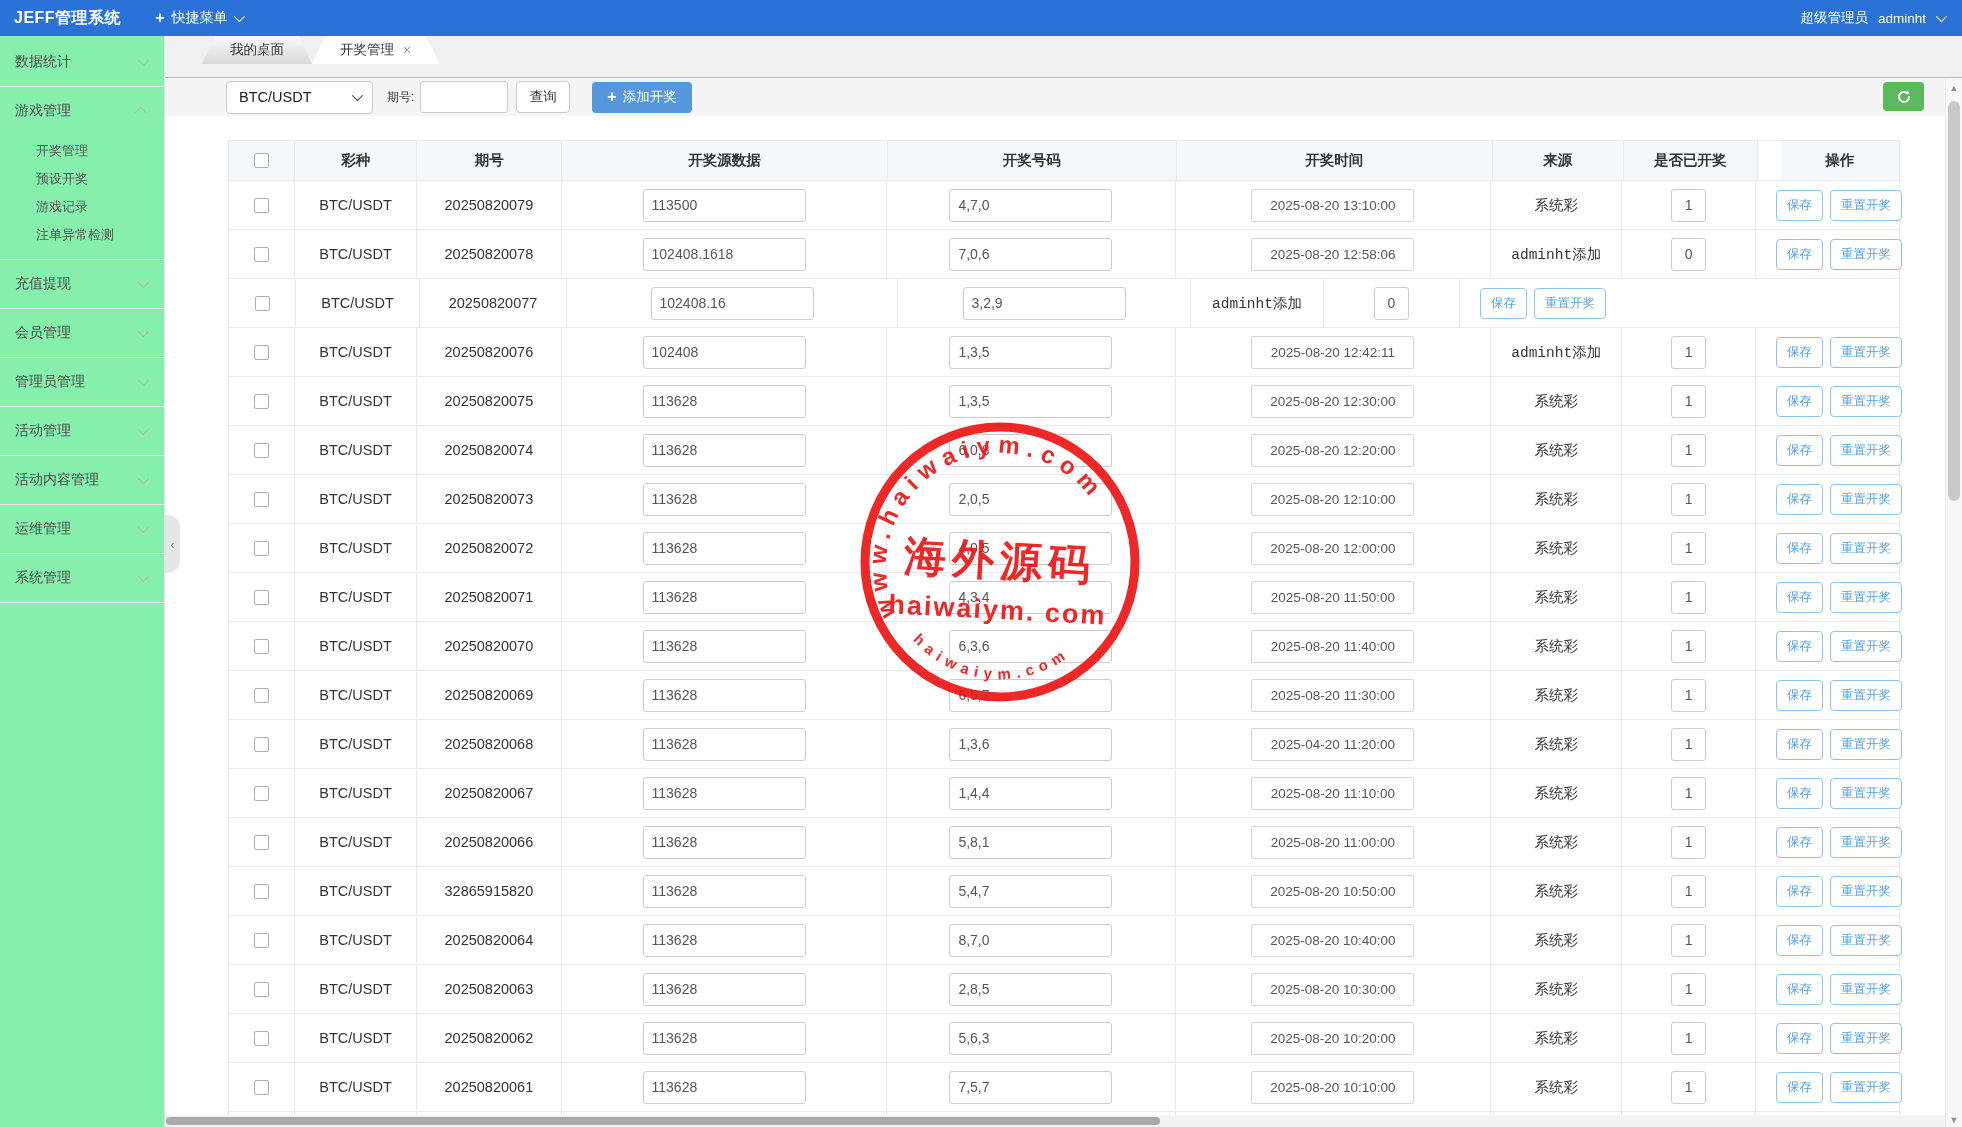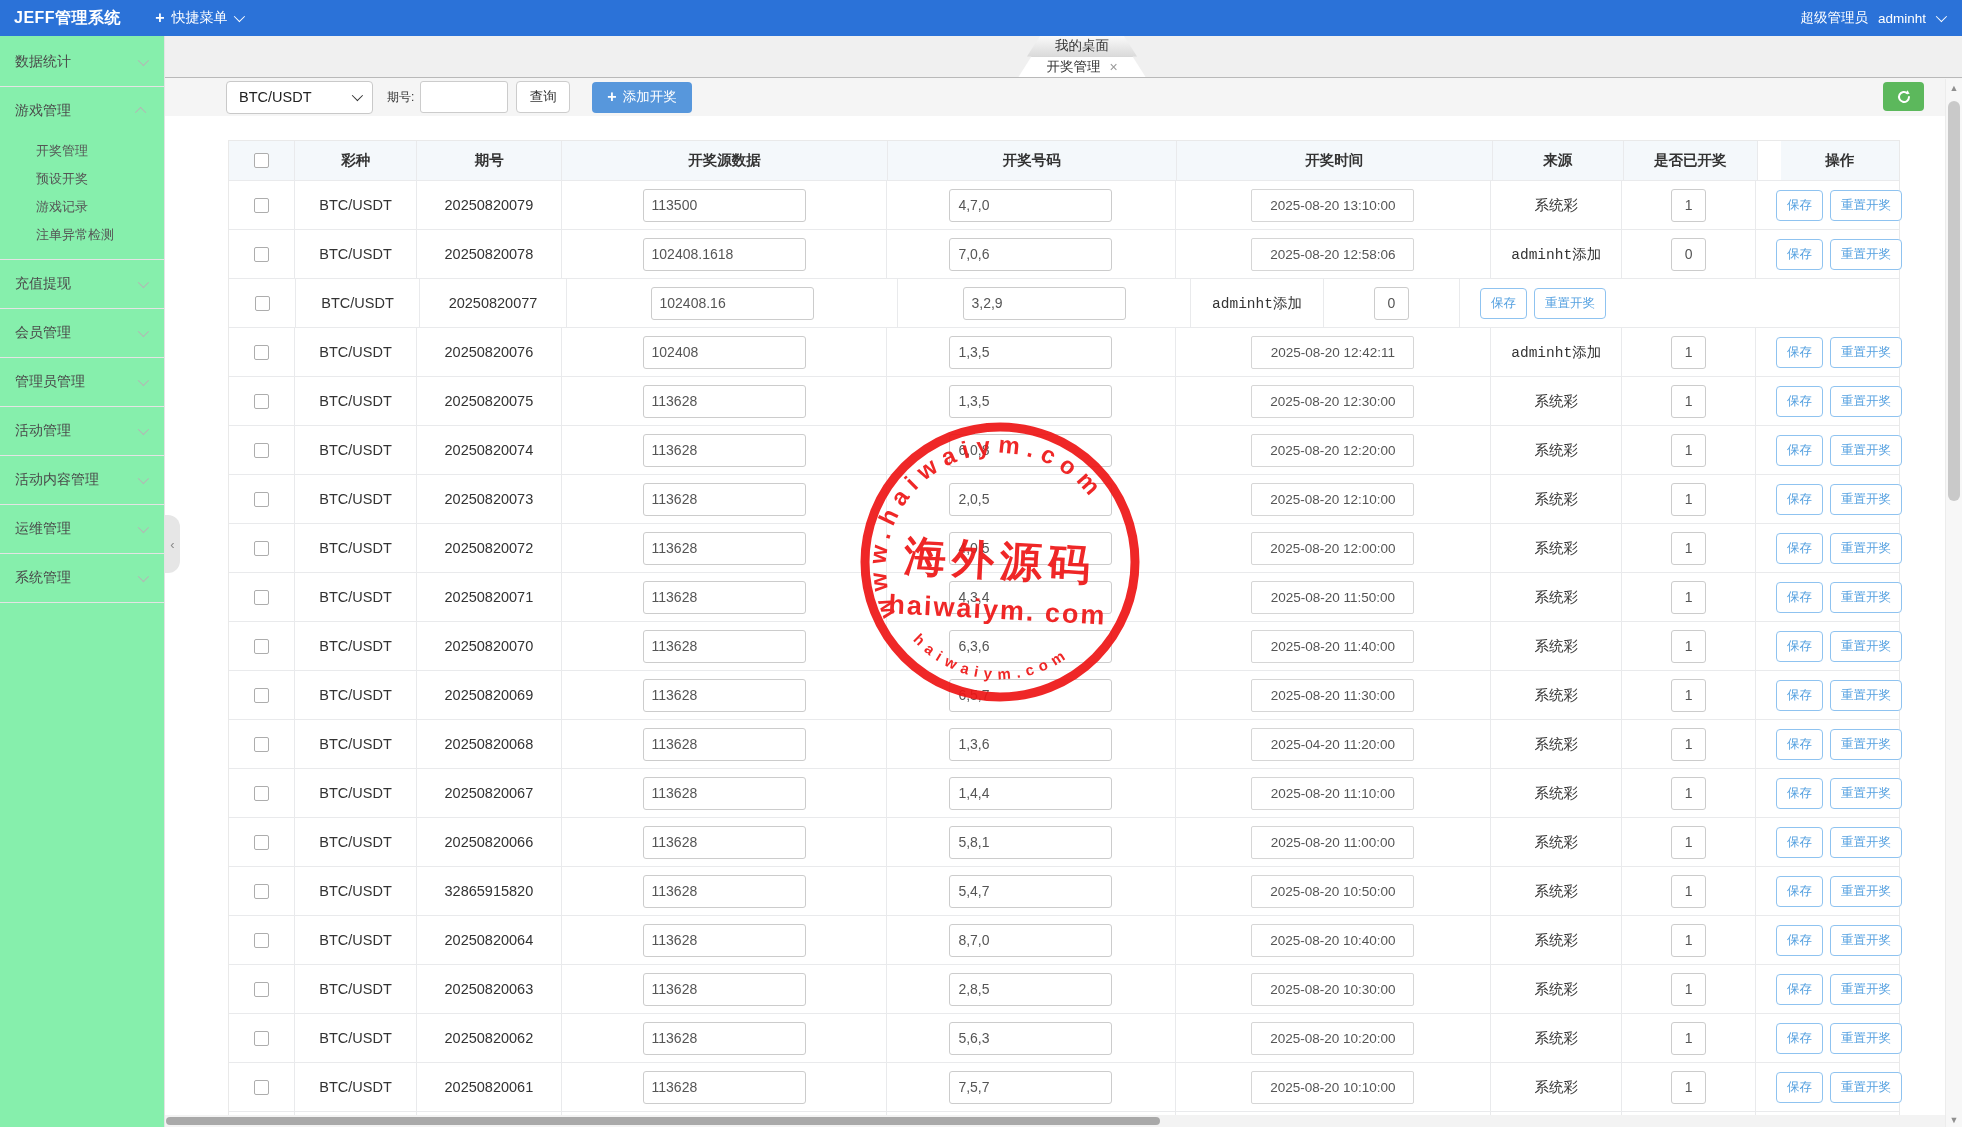--- a/index.html
+++ b/index.html
@@ -24,21 +24,21 @@
   .main { flex:1; position:relative; background:#fff; overflow:hidden; }
 
   
   .sgroup { border-bottom:1px solid #e4e4e4; }
   .sgroup-head { height:48px; display:flex; align-items:center; justify-content:space-between; padding:0 18px 0 15px; font-size:14px; color:#4a4a4a; cursor:pointer; }
   .submenu { padding:2px 0 10px 0; }
   .subitem { height:28px; line-height:28px; padding-left:36px; font-size:13px; color:#555; cursor:pointer; }
   .collapse-handle { position:absolute; left:0; top:479px; width:15px; height:58px; background:#e6e6e6; border-radius:0 12px 12px 0; display:flex; align-items:center; justify-content:center; color:#8a8a8a; font-size:13px; cursor:pointer; z-index:5; }
 
   
-  .tabbar { height:42px; background:#f0f0f0; border-bottom:1px solid #b9b9b9; display:flex; align-items:center; padding-left:37px;flex-direction:column; }
+  .tabbar { height:42px; background:#f0f0f0; border-bottom:1px solid #b9b9b9; display:flex; align-items:flex-start; padding-left:37px; }
   .tab { height:28px; padding:0 28px; display:flex; align-items:center; gap:9px; font-size:13.5px; color:#333;
     clip-path:polygon(13px 0, calc(100% - 13px) 0, 100% 100%, 0 100%);
     background:linear-gradient(#fafafa,#d9d9d9); filter:drop-shadow(0 0 1px #9e9e9e); cursor:pointer; }
   .tab.active { background:#fff; }
   .tab .close { color:#9a9a9a; font-size:14px; line-height:1; }
 
   
   .toolbar { height:38px; background:#f5f5f5; display:flex; align-items:center; padding-left:61px; position:relative; }
   .sel { width:147px; height:33px; background:#fff; border:1px solid #c9c9c9; border-radius:4px; display:flex; align-items:center; justify-content:space-between; padding:0 12px; font-size:14.5px; color:#222; cursor:pointer; }
   .sel .chev { color:#333; }

